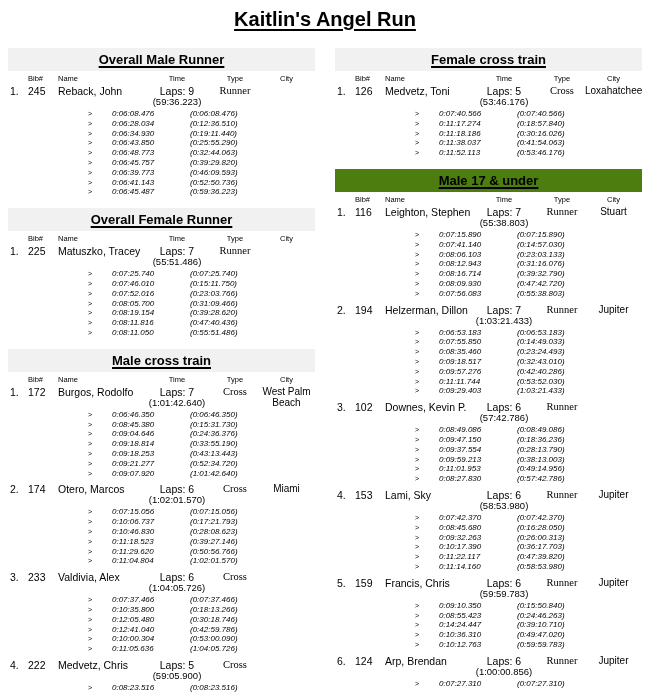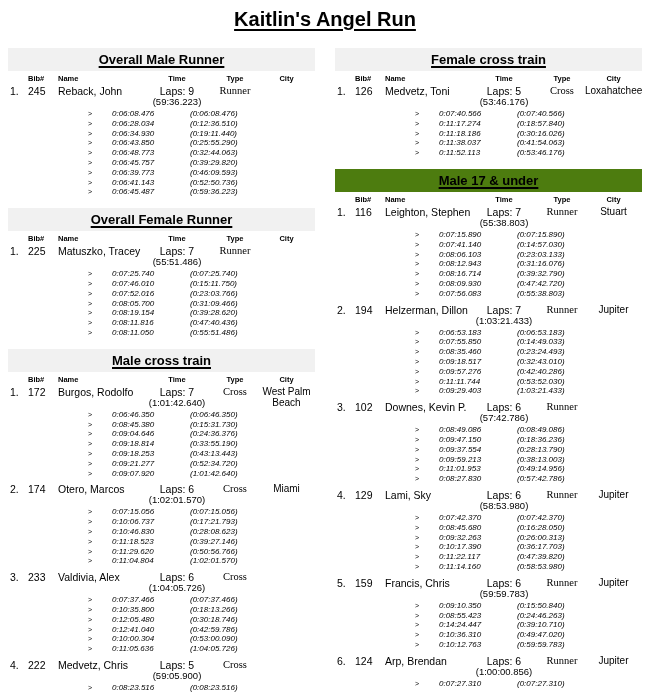--- a/index.html
+++ b/index.html
@@ -21,21 +21,21 @@
   .section { margin-bottom:11px; }
   .section-title-bar { text-align:center; padding:2px 0 3px; }
   .section-title {
     font-weight:bold; font-size:13px;
     text-decoration:underline; text-decoration-thickness:1.5px; text-underline-offset:2px;
   }
   .cols-header, .entry-row {
     display:grid;
     grid-template-columns:20px 30px 84px 70px 46px 1fr;
   }
-  .cols-header { font-size:7.5px; font-weight:bold; padding:3px 0 2px; line-height:9px; }
+  .cols-header { font-size:7.5px; font-weight:normal; padding:3px 0 2px; line-height:9px; }
   .hcell.c { text-align:center; }
   .entry-row { font-size:10.5px; line-height:12px; margin-bottom:1px; }
   .cell-rank { padding-left:2px; }
   .cell-name { white-space:nowrap; }
   .cell-time { text-align:center; }
   .cell-time .total { font-size:9.5px; line-height:10px; white-space:nowrap; }
   .cell-time .laps-label { line-height:12px; }
   .cell-type { text-align:center;font-family:Liberation Serif, serif; }
   .cell-city { text-align:center; font-size:10px; line-height:11px; }
   .laps { margin:2px 0 5px; }
@@ -602,21 +602,21 @@
           </div>
           <div class="lap-row">
             <span class="lap-indent"></span>
             <span class="lap-marker">&gt;</span>
             <span class="lap-split">0:08:27.830</span>
             <span class="lap-cum">(0:57:42.786)</span>
           </div>
         </div>
         <div class="entry-row">
           <span class="cell-rank">4.</span>
-          <span class="cell-bib">129</span>
+          <span class="cell-bib">153</span>
           <span class="cell-name">Lami, Sky</span>
           <span class="cell-time">
             <div class="laps-label">Laps: 6</div>
             <div class="total">(58:53.980)</div>
           </span>
           <span class="cell-type">Runner</span>
           <span class="cell-city">Jupiter</span>
         </div>
         <div class="laps">
           <div class="lap-row">

